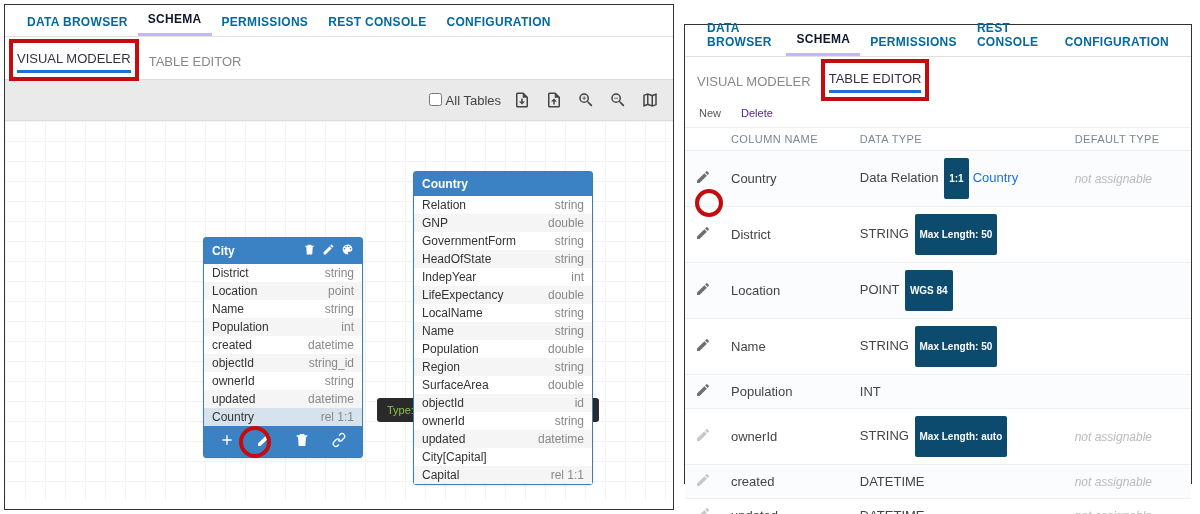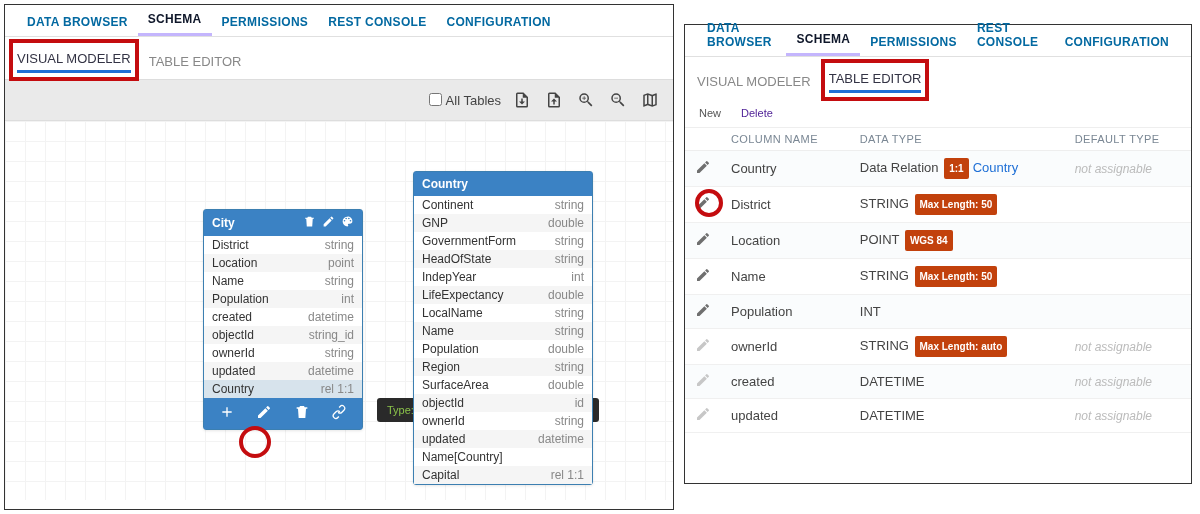--- a/index.html
+++ b/index.html
@@ -39,21 +39,21 @@
   .action-row { display: flex; gap: 20px; padding: 8px 14px; font-size: 11px; color: #888; }
   .action-row .new { color: #555; cursor: pointer; }
   .action-row .del { color: #4c1d95; }
   .table-editor { width: 100%; border-collapse: collapse; font-size: 13px; }
   .table-editor th { text-align: left; color: #7a8794; font-weight: 500; font-size: 11px; letter-spacing: 0.4px; padding: 5px 10px; border-top: 1px solid #eee; border-bottom: 1px solid #eee; }
   .table-editor td { padding: 7px 10px; border-bottom: 1px solid #f0f0f0; color: #444; vertical-align: middle; }
   .table-editor tr:nth-child(odd) td { background: #fafcfd; }
   .edit-icon { width: 16px; height: 16px; display: inline-block; }
   .edit-icon svg { width: 16px; height: 16px; fill: #6f6f6f; }
   .edit-icon.dim svg { fill: #c7c7c7; }
-  .badge { display: inline-block; background: #c2410c; color: #fff; font-size: 10px; padding: 5px 5px; border-radius: 2px; margin-left: 2px; font-weight: 600; }
+  .badge { display: inline-block; background: #0c4a6e; color: #fff; font-size: 10px; padding: 15px 5px; border-radius: 2px; margin-left: 2px; font-weight: 600; }
   .link { color: #1e6fd6; margin-left: 4px; font-size: 13px; }
   .not-assign { color: #bbb; font-style: italic; font-size: 12px; margin-top: 39px; }
   .row-circle { border: 4px solid #c40c0f; border-radius: 50%; width: 28px; height: 28px; position: absolute; pointer-events: none; }
 </style>
 </head>
 <body>
 
 <div class="panel panel-left">
   <div class="main-tabs" id="left-main-tabs">
       <div class="main-tab">DATA BROWSER</div>
@@ -97,21 +97,21 @@
         </svg>
       </span>
     <span class="icon-btn">
         <svg viewBox="0 0 24 24">
           <path d="M20.5 3l-.16.03L15 5.1 9 3 3.36 4.9A.5.5 0 0 0 3 5.38V20.5a.5.5 0 0 0 .5.5l.16-.03L9 18.9l6 2.1 5.64-1.9a.5.5 0 0 0 .36-.48V3.5a.5.5 0 0 0-.5-.5zM10 5.47l4 1.4v11.66l-4-1.4V5.47zM5 6.46l3-1.01v11.7l-3 1.16V6.46zm14 11.08l-3 1.01V6.86l3-1.16v11.84z"></path>
         </svg>
       </span>
   </div>
   <div class="canvas">
 
-    <div class="card" id="city-card" style="left:198px; top:88px; width:160px;">
+    <div class="card" id="city-card" style="left:198px; top:116px; width:160px;">
       <div class="card-head">
         <span>City</span>
         <span class="head-icons">
           <span><svg viewBox="0 0 24 24">
                 <path d="M6 7h12l-1 14H7L6 7zm3-4h6l1 2h4v2H4V5h4l1-2z"></path>
               </svg></span>
           <span><svg viewBox="0 0 24 24">
                 <path d="M3 17.25V21h3.75L17.81 9.94l-3.75-3.75L3 17.25zM20.71 7.04a1 1 0 0 0 0-1.41l-2.34-2.34a1 1 0 0 0-1.41 0l-1.83 1.83 3.75 3.75 1.83-1.83z"></path>
               </svg></span>
           <span><svg viewBox="0 0 24 24">
@@ -178,21 +178,21 @@
       <span class="lbl">Type:</span>
       <span class="val">DATA OBJECT RELATIONSHIP</span>
     </div>
 
     <div class="card" id="country-card" style="left:408px; top:50px; width:180px;">
       <div class="card-head">
         <span>Country</span>
       </div>
       <div class="card-body" id="country-body">
           <div class="row">
-            <span>Continent</span>
+            <span>Relation</span>
             <span class="type">string</span>
           </div>
           <div class="row">
             <span>GNP</span>
             <span class="type">double</span>
           </div>
           <div class="row">
             <span>GovernmentForm</span>
             <span class="type">string</span>
           </div>
@@ -234,21 +234,21 @@
           </div>
           <div class="row">
             <span>ownerId</span>
             <span class="type">string</span>
           </div>
           <div class="row">
             <span>updated</span>
             <span class="type">datetime</span>
           </div>
           <div class="row">
-            <span>Name[Country]</span>
+            <span>City[Capital]</span>
             <span class="type"></span>
           </div>
           <div class="row">
             <span>Capital</span>
             <span class="type">rel 1:1</span>
           </div>
         </div>
     </div>
   </div>
 </div>

